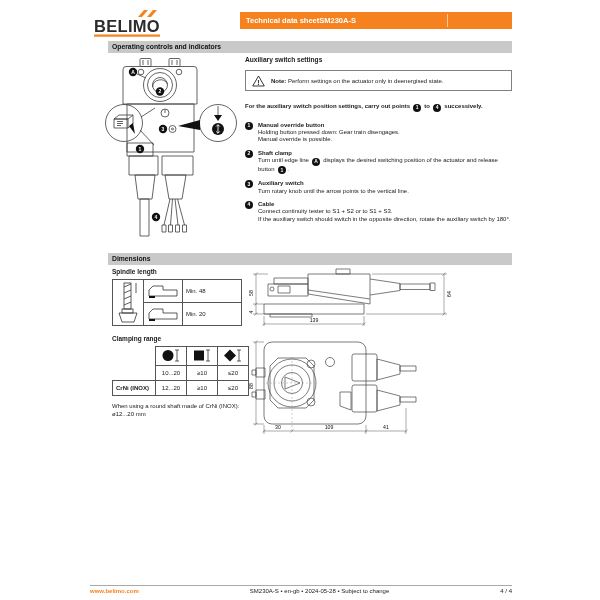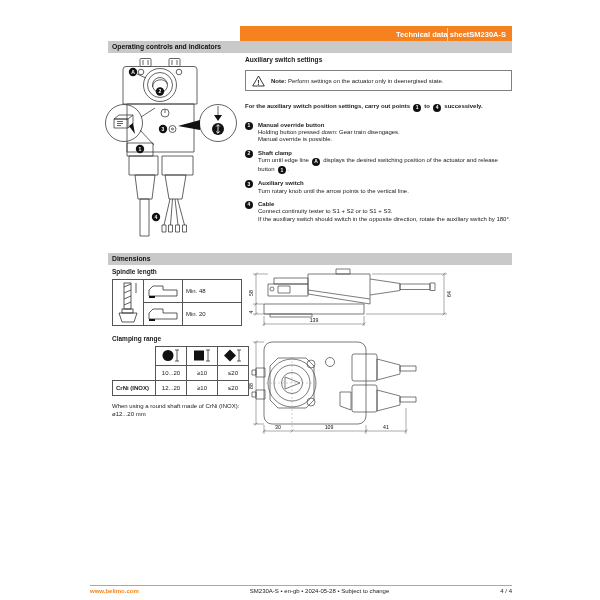--- a/index.html
+++ b/index.html
@@ -3,21 +3,21 @@
 <meta charset="utf-8">
 <style>
   html,body{margin:0;padding:0;background:#fff;}
   .page{position:relative;width:600px;height:600px;background:#ffffff;overflow:hidden;
         font-family:"Liberation Sans","DejaVu Sans",sans-serif;color:#1a1a1a;}
 
   
   .logo{position:absolute;left:94px;top:9px;}
   .orange-bar{position:absolute;left:240px;top:12px;width:272px;height:17px;background:#F5821F;
       color:#fff;font-weight:bold;font-size:7.5px;display:flex;align-items:center;
-      justify-content:flex-end;padding:0 6px;box-sizing:border-box;margin-top:14px;}
+      justify-content:flex-start;padding:0 6px;box-sizing:border-box;}
   .bar-sep{position:absolute;right:64px;top:2px;bottom:2px;width:1px;background:rgba(255,255,255,.55);}
 
   
   .section-bar{position:absolute;left:108px;width:404px;height:12px;background:#c9c9c9;
       font-size:6.8px;font-weight:bold;line-height:12px;padding-left:4px;box-sizing:border-box;color:#111;}
   #sec-operating{top:41px;}
   #sec-dimensions{top:253px;}
 
   
   .actuator{position:absolute;left:102px;top:57px;width:138px;height:184px;}
@@ -60,20 +60,28 @@
   .footer-rule{position:absolute;left:90px;top:585px;width:422px;height:1px;background:#a9a9a9;}
   .footer{position:absolute;left:90px;top:588px;width:422px;display:flex;
       justify-content:space-between;font-size:6px;color:#222;}
   .site{color:#F5821F;font-weight:bold;text-decoration:none;}
 </style>
 </head>
 <body>
 
 <div class="page">
 
+  <div class="logo">
+    <svg width="80" height="30" viewBox="0 0 80 30">
+      <polygon points="44,8 50,1 54,1 48,8" fill="#F5821F"></polygon>
+      <polygon points="53,8 59,1 63,1 57,8" fill="#F5821F"></polygon>
+      <text x="0" y="23" font-size="16.5" font-weight="bold" fill="#2b2b2b" letter-spacing="0.3" font-family="Liberation Sans, sans-serif">BELIMO</text>
+      <rect x="0" y="25.5" width="66" height="2.2" fill="#F5821F"></rect>
+    </svg>
+  </div>
 
   <div class="orange-bar">
     <span>Technical data sheet</span>
     <span class="bar-sep"></span>
     <span>SM230A-S</span>
   </div>
 
   <div class="section-bar" id="sec-operating">Operating controls and indicators</div>
 
   <svg class="actuator" viewBox="0 0 138 184">

